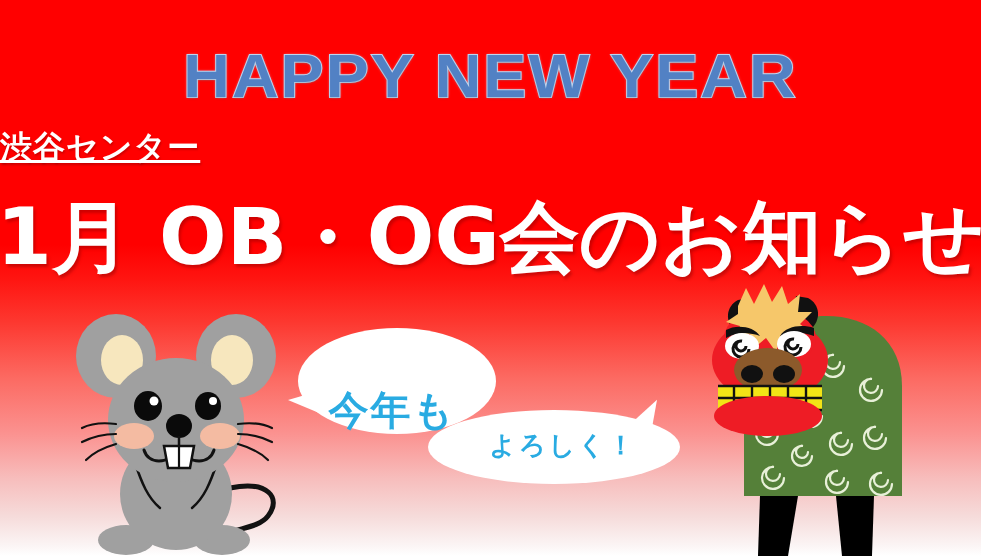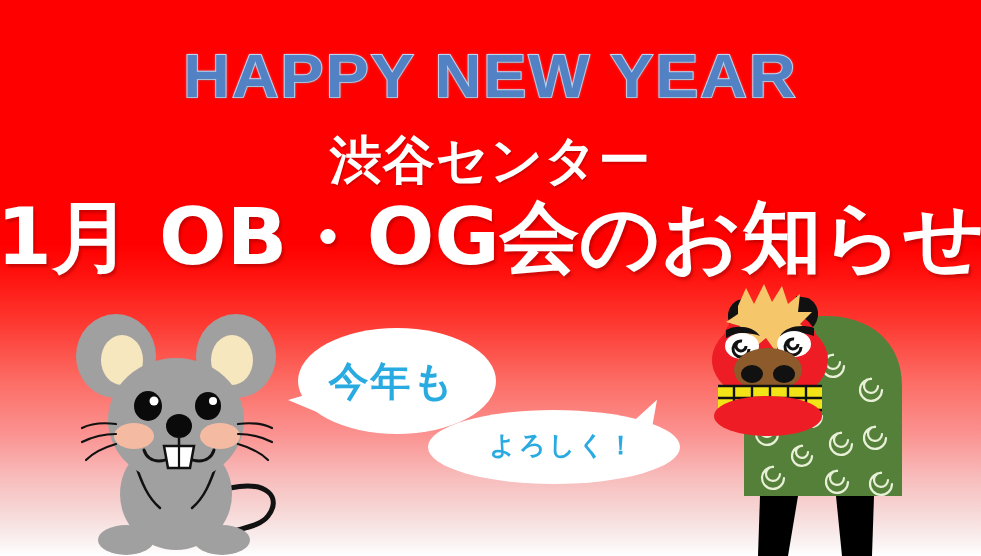--- a/index.html
+++ b/index.html
@@ -34,28 +34,28 @@
     -webkit-text-stroke:2px #BBD2EE;
     paint-order:stroke fill;
     text-shadow:0 0 3px #C9DCF2, 0 2px 2px rgba(0,0,0,0.18);
     white-space:nowrap;
     transform:scaleX(1.04);
   }
 
   
   .subtitle{
     position:absolute; left:0; right:0; top:126px;
-    text-align:center;
-    font-size:52px;
+    font-size:32px;
     font-weight:bold;
     color:#FFFFFF;
     letter-spacing:1px;
     font-family:"DejaVu Sans","Liberation Sans",sans-serif;
     text-shadow:1px 2px 2px rgba(120,0,0,0.35);
     white-space:nowrap;
+    text-decoration:underline;
   }
 
   
   .headline{
     position:absolute; left:0; right:0; top:186px;
     text-align:center;
     font-size:78px;
     font-weight:bold;
     color:#FFFFFF;
     letter-spacing:0px;
@@ -83,21 +83,21 @@
     position:absolute;left:10px;top:0;width:198px;height:106px;
     background:#FFFFFF;border-radius:50% / 50%;
   }
   #bubble1 .tail{
     position:absolute;left:0px;top:58px;
     width:0;height:0;
     border-top:14px solid transparent;
     border-bottom:20px solid transparent;
     border-right:48px solid #FFFFFF;
   }
-  #bubble1 .txt{font-size:40px;letter-spacing:2px;}
+  #bubble1 .txt{font-size:40px;letter-spacing:2px;margin-top:29px;}
 
   #bubble2{left:428px;top:396px;width:270px;height:88px;}
   #bubble2 .body{
     position:absolute;left:0;top:14px;width:252px;height:74px;
     background:#FFFFFF;border-radius:50% / 50%;
   }
   #bubble2 .tail{
     position:absolute;left:196px;top:0px;
     width:0;height:0;
     border-left:20px solid transparent;

